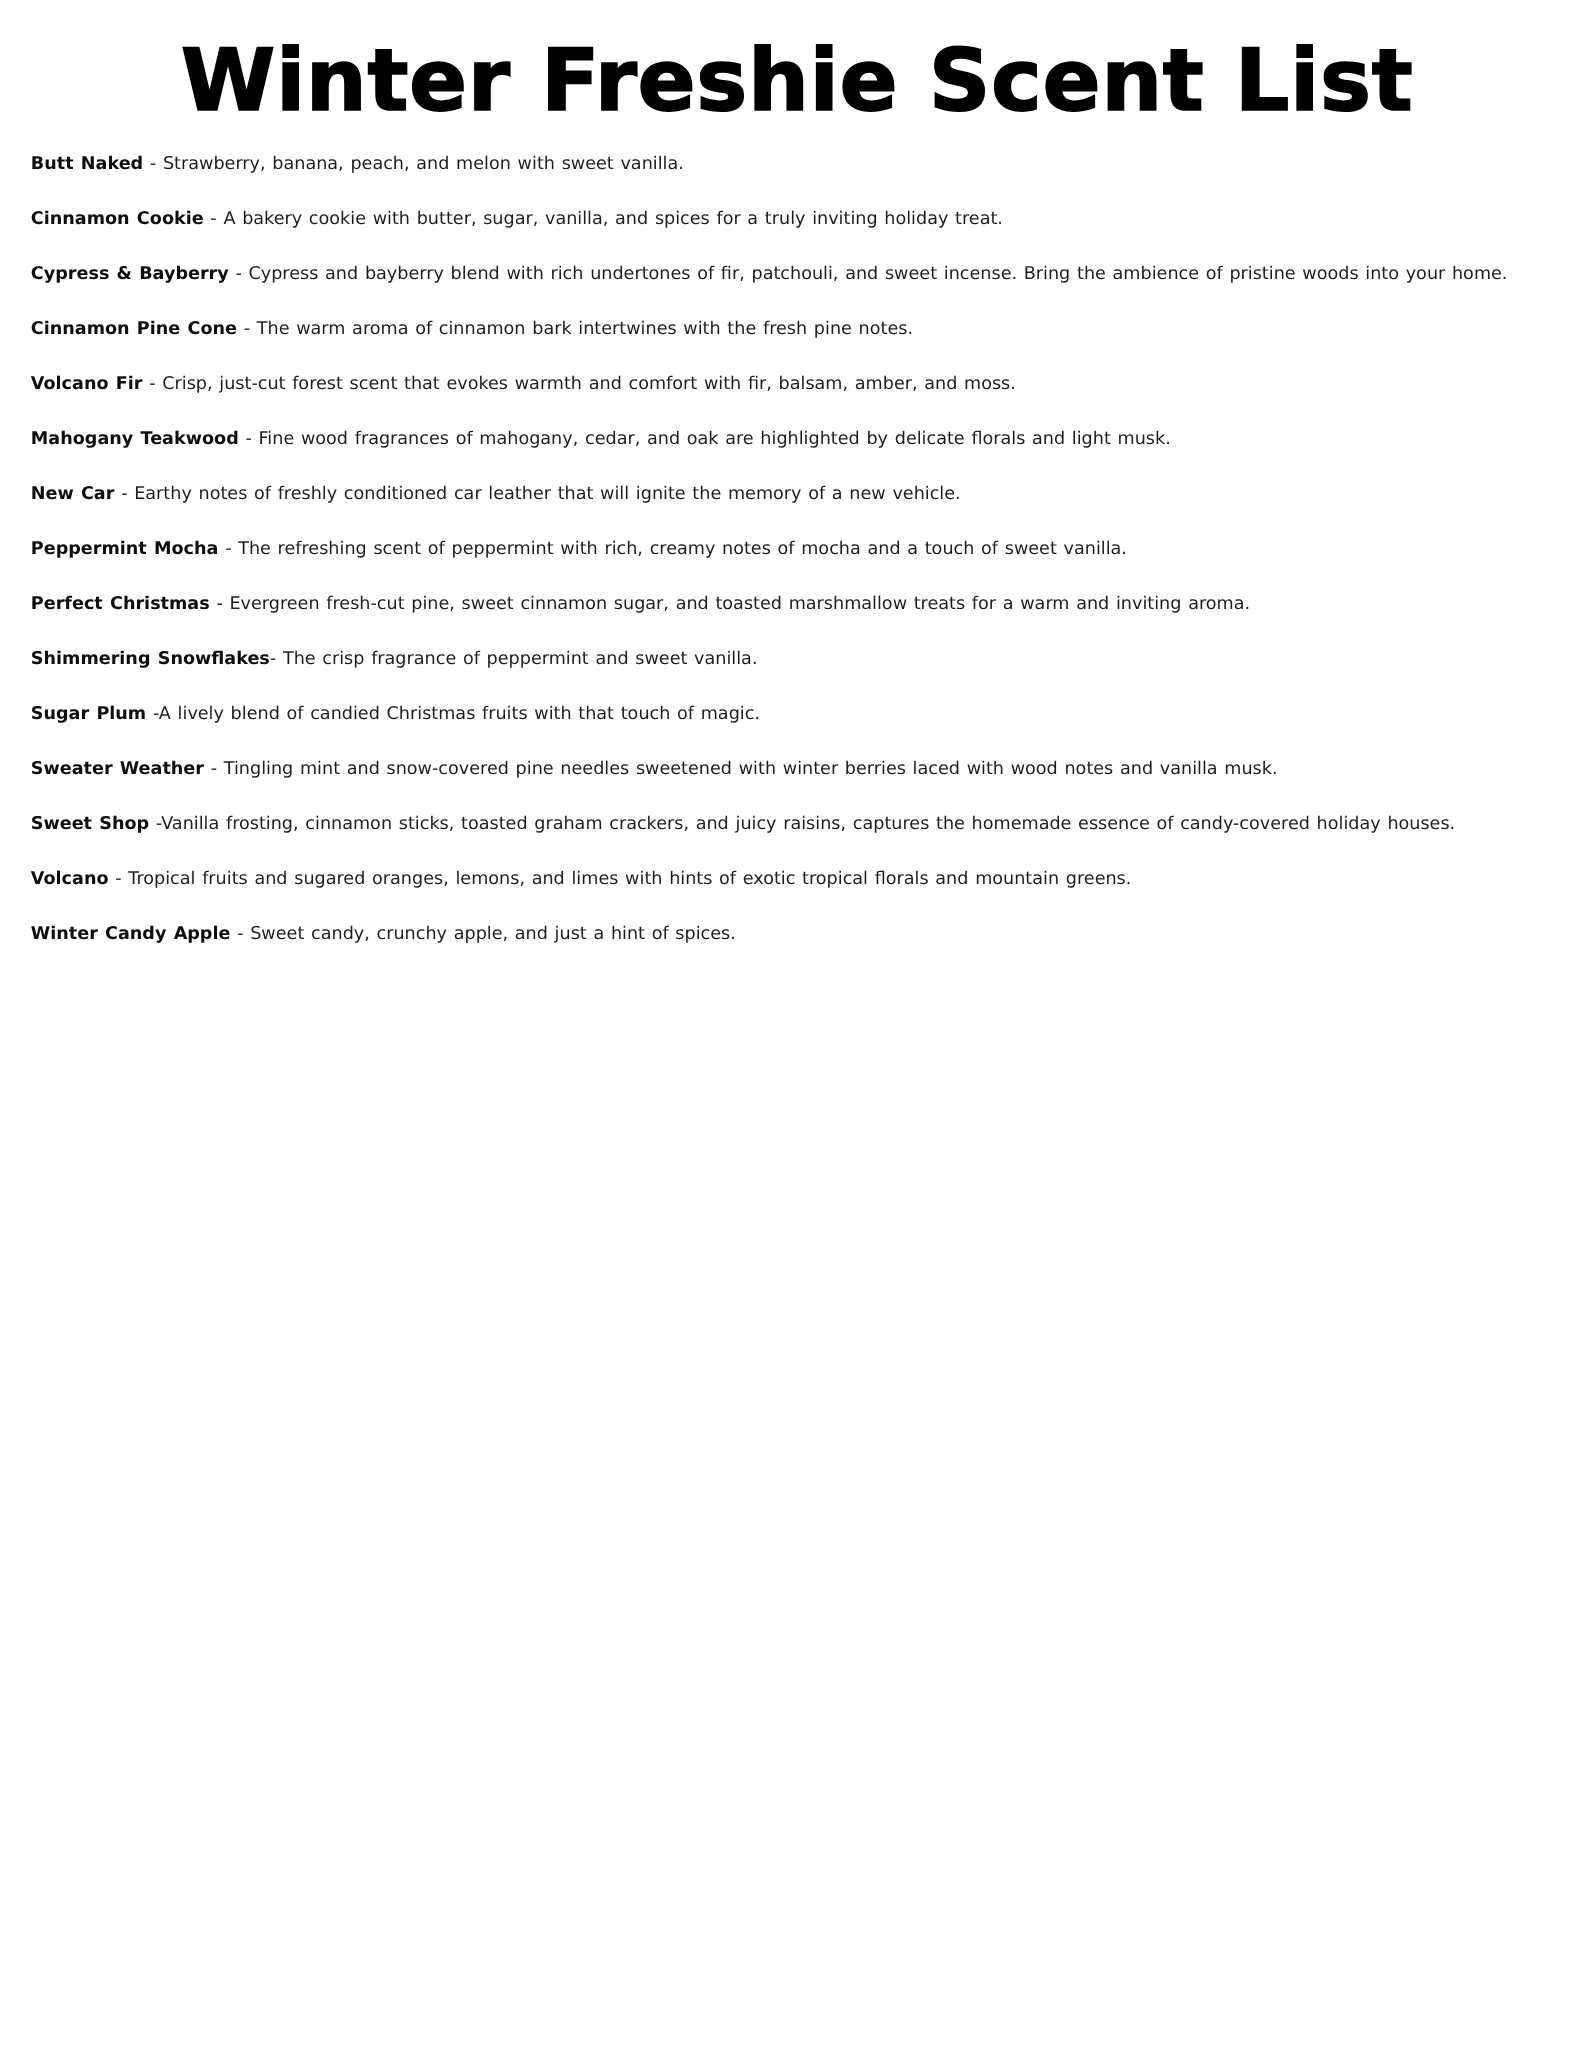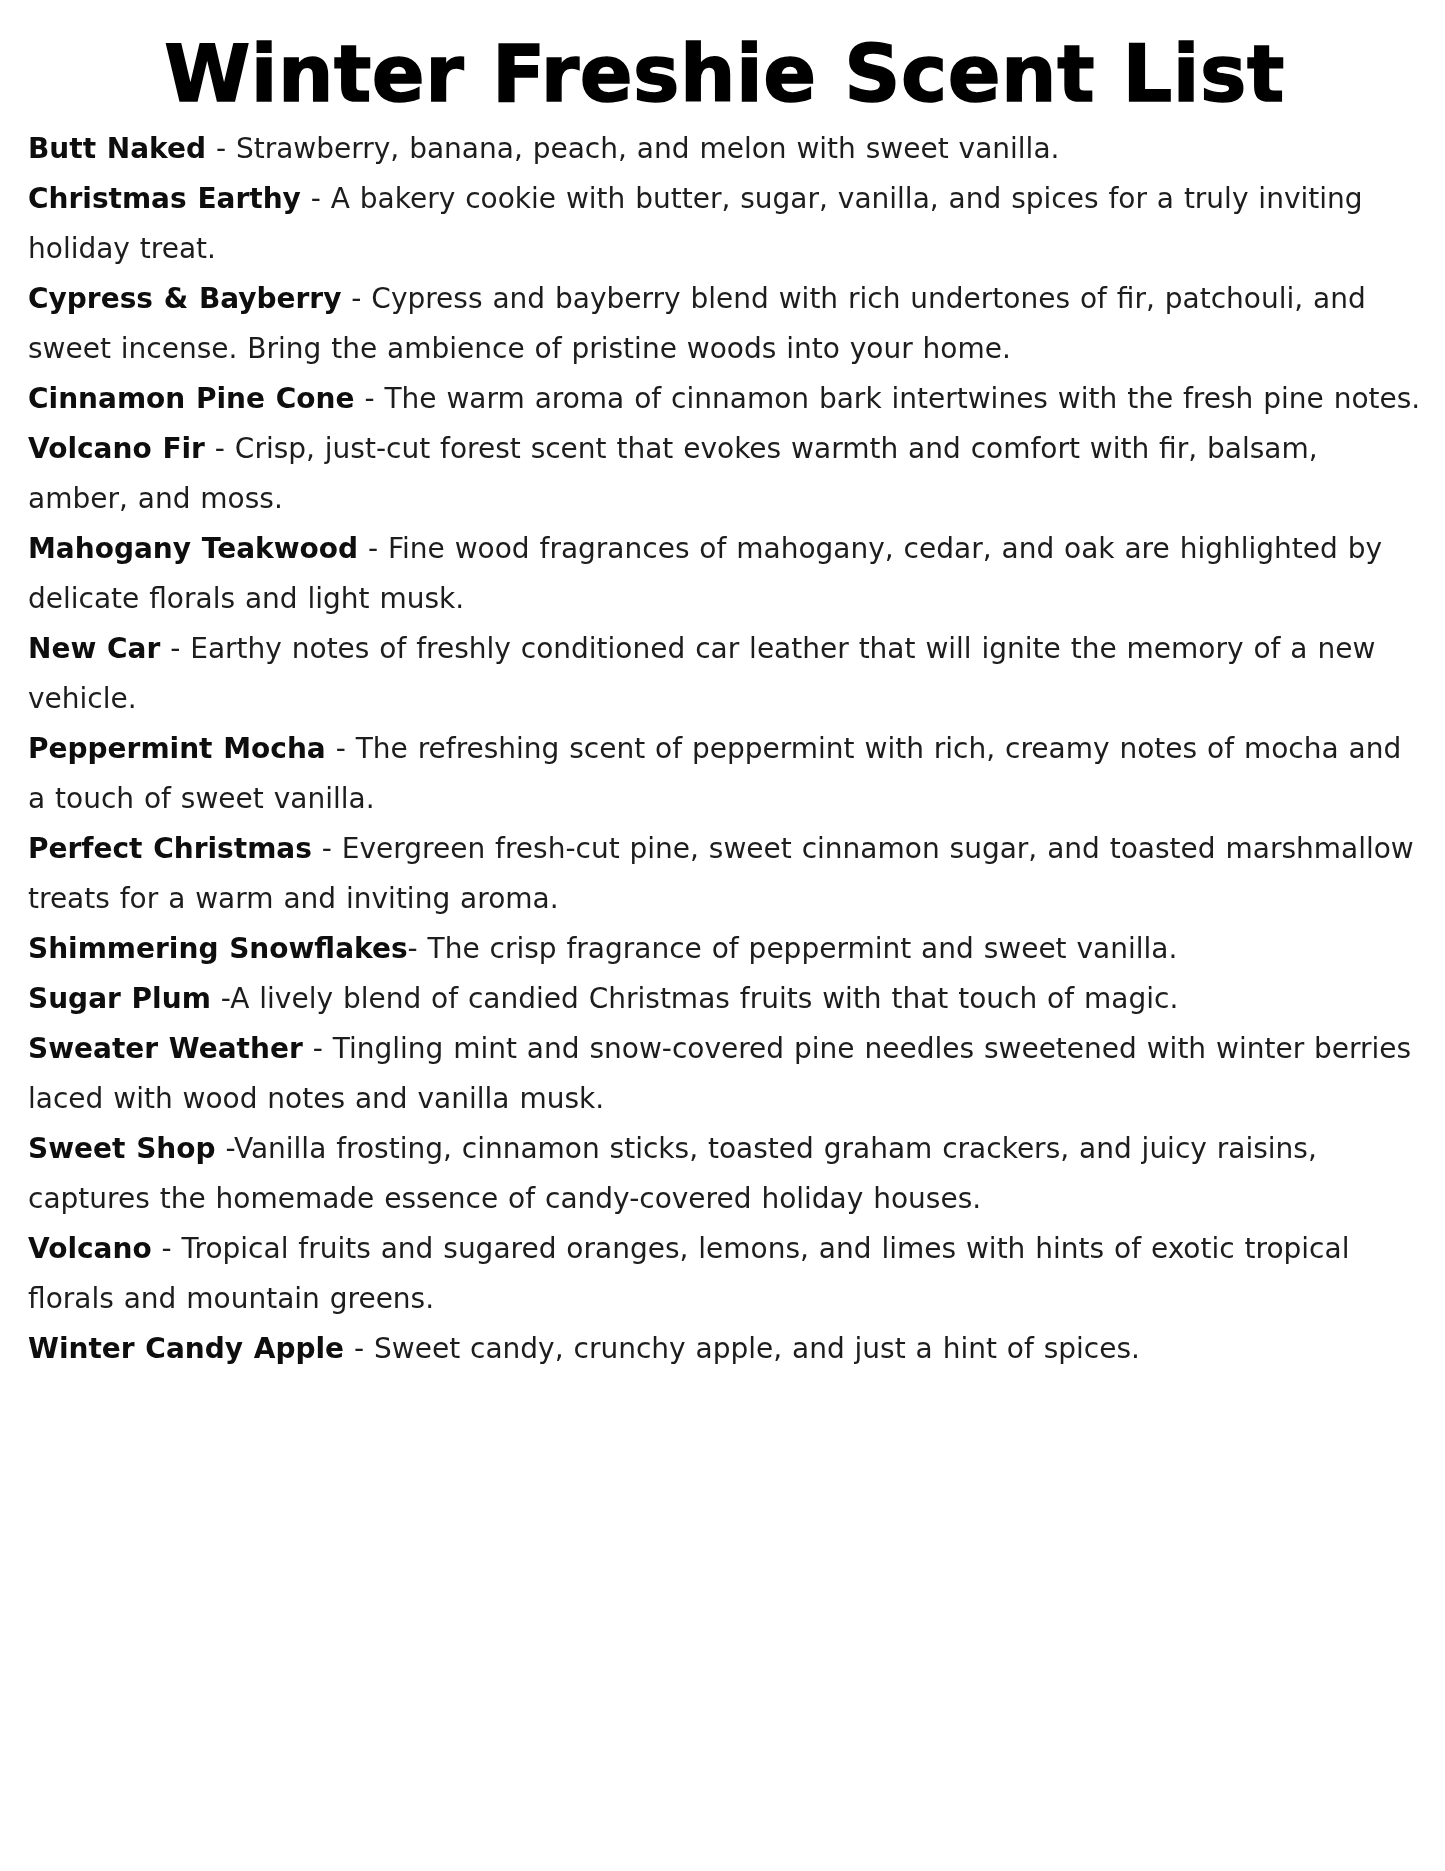--- a/index.html
+++ b/index.html
@@ -30,21 +30,21 @@
       color: #000000;
       letter-spacing: 0.5px;
       -webkit-text-stroke: 1.5px #000000;
       font-family: "DejaVu Sans", "Liberation Sans", sans-serif;
     }
     .scent-list {
       max-width: 1395px;
     }
     .scent-entry {
       margin: 0;
-      font-size: 28px;
+      font-size: 16px;
       line-height: 50px;
       color: #1d1d1d;
       text-align: left;
       word-spacing: 1px;
     }
     .scent-name {
       font-weight: 700;
       color: #0e0e0e;
     }
     .scent-separator,
@@ -55,21 +55,21 @@
   </style>
 </head>
 <body>
 
 <div class="page">
   <h1 class="page-title">Winter Freshie Scent List</h1>
 
   <div class="scent-list">
   <p class="scent-entry"><span class="scent-name">Butt Naked</span><span class="scent-separator"> - </span><span class="scent-description">Strawberry, banana, peach, and melon with sweet vanilla.</span></p>
 
-  <p class="scent-entry"><span class="scent-name">Christmas Earthy</span><span class="scent-separator"> - </span><span class="scent-description">A bakery cookie with butter, sugar, vanilla, and spices for a truly inviting holiday treat.</span></p>
+  <p class="scent-entry"><span class="scent-name">Cinnamon Cookie</span><span class="scent-separator"> - </span><span class="scent-description">A bakery cookie with butter, sugar, vanilla, and spices for a truly inviting holiday treat.</span></p>
 
   <p class="scent-entry"><span class="scent-name">Cypress &amp; Bayberry</span><span class="scent-separator"> - </span><span class="scent-description">Cypress and bayberry blend with rich undertones of fir, patchouli, and sweet incense. Bring the ambience of pristine woods into your home.</span></p>
 
   <p class="scent-entry"><span class="scent-name">Cinnamon Pine Cone</span><span class="scent-separator"> - </span><span class="scent-description">The warm aroma of cinnamon bark intertwines with the fresh pine notes.</span></p>
 
   <p class="scent-entry"><span class="scent-name">Volcano Fir</span><span class="scent-separator"> - </span><span class="scent-description">Crisp, just-cut forest scent that evokes warmth and comfort with fir, balsam, amber, and moss.</span></p>
 
 
   <p class="scent-entry"><span class="scent-name">Mahogany Teakwood</span><span class="scent-separator"> - </span><span class="scent-description">Fine wood fragrances of mahogany, cedar, and oak are highlighted by delicate florals and light musk.</span></p>
 

